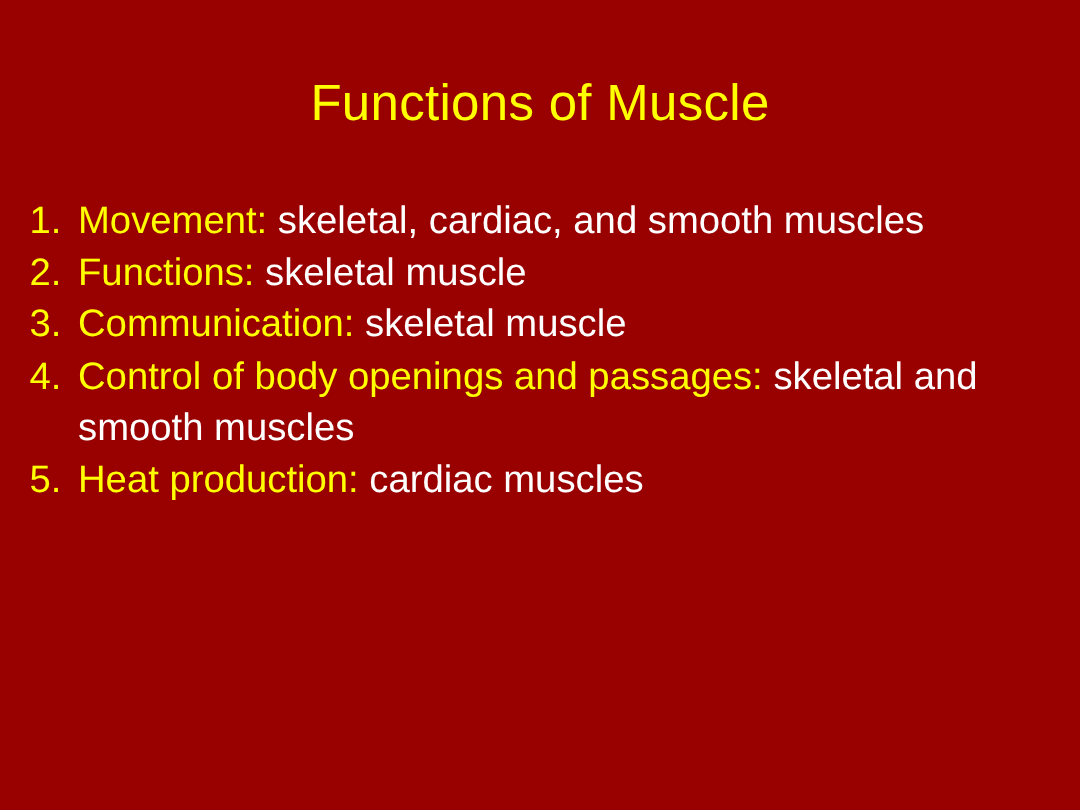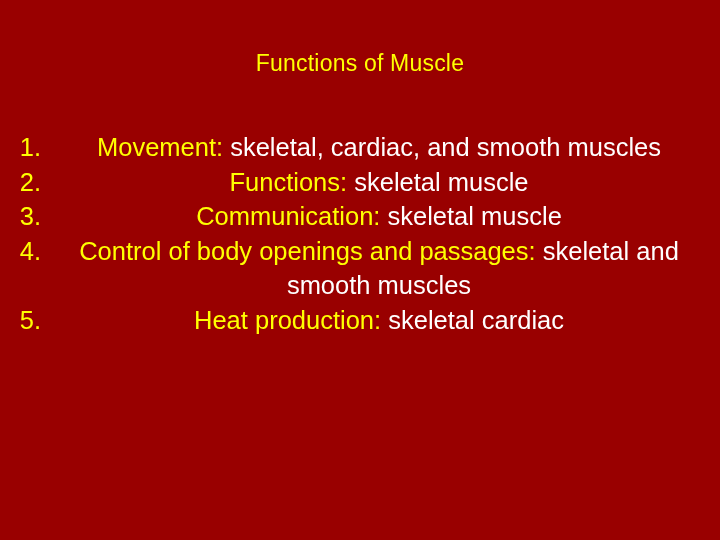--- a/index.html
+++ b/index.html
@@ -14,21 +14,21 @@
     overflow: hidden;
   }
   .slide {
     width: 720px;
     height: 540px;
     position: relative;
     box-sizing: border-box;
   }
   .slide-title {
     color: #ffff00;
-    font-size: 23px;
+    font-size: 34px;
     text-align: center;
     font-weight: normal;
     margin: 0;
     padding-top: 50px;
     letter-spacing: 0.2px;
   }
   .body-list {
     margin: 0;
     padding: 0;
     list-style: none;
@@ -48,21 +48,20 @@
   .num {
     color: #ffff00;
     flex: 0 0 auto;
     width: 42px;
     text-align: right;
     padding-right: 11px;
     box-sizing: border-box;
   }
   .li-text {
     flex: 1 1 auto;
-    text-align: center;
   }
   .kw {
     color: #ffff00;
   }
 </style>
 </head>
 <body>
 
 <div class="slide">
 
@@ -85,17 +84,17 @@
       <span class="li-text"><span class="kw">Communication:</span><span> skeletal muscle</span></span>
     </li>
 
     <li>
       <span class="num">4.</span>
       <span class="li-text"><span class="kw">Control of body openings and passages:</span><span> skeletal and smooth muscles</span></span>
     </li>
 
     <li>
       <span class="num">5.</span>
-      <span class="li-text"><span class="kw">Heat production:</span><span> skeletal cardiac</span></span>
+      <span class="li-text"><span class="kw">Heat production:</span><span> cardiac muscles</span></span>
     </li>
 
   </ul>
 </div>
 
 </body></html>

